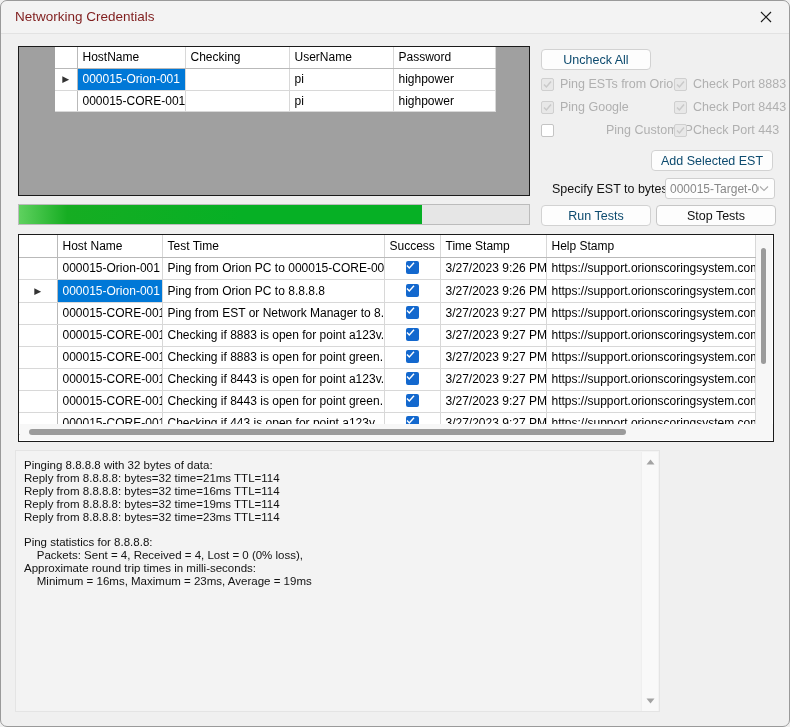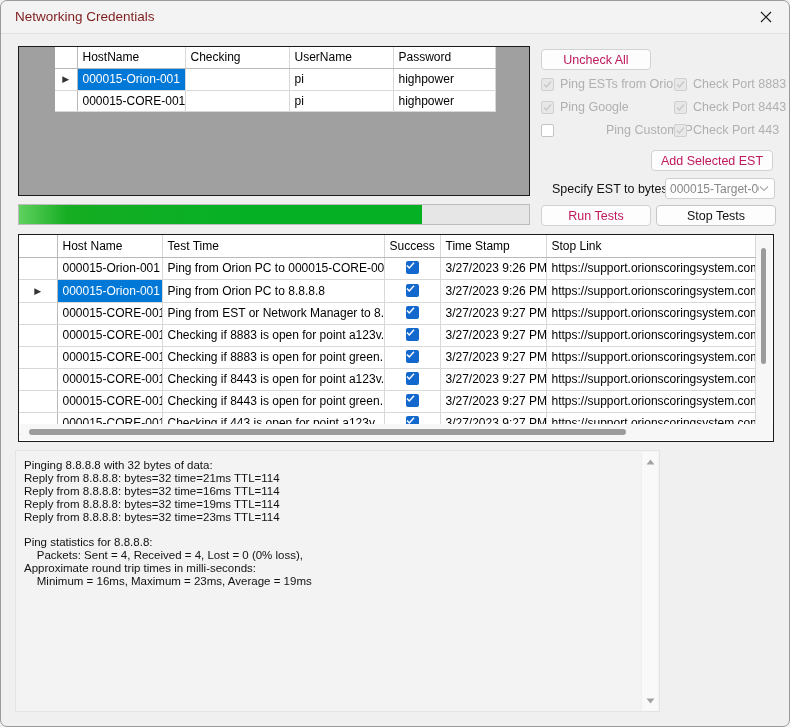--- a/index.html
+++ b/index.html
@@ -78,21 +78,21 @@
     background: #0078d7; color: #ffffff;
   }
 
   
   .btn {
     position: absolute;
     background: #fdfdfd;
     border: 1px solid #d2d2d2;
     border-radius: 4px;
     font-size: 12.5px;
-    color: #be185d;
+    color: #0c4a6e;
     display: flex; align-items: center; justify-content: center;
     white-space: nowrap;
   }
   .btn.enabled { color: #111; border-color: #c6c6c6; }
 
   #uncheck-all { left: 540px; top: 48px; width: 110px; height: 21px; }
   #add-selected-est { left: 650px; top: 149px; width: 122px; height: 21px; }
   #run-tests { left: 540px; top: 204px; width: 110px; height: 21px; }
   #stop-tests { left: 655px; top: 204px; width: 120px; height: 21px; }
 
@@ -337,21 +337,21 @@
 
   <div id="results-grid">
     <table id="results-table">
       <thead>
         <tr>
           <th class="rowsel"></th>
           <th class="c-host">Host Name</th>
           <th class="c-test">Test Time</th>
           <th class="c-succ" style="padding-left:5px;text-align:left">Success</th>
           <th class="c-time">Time Stamp</th>
-          <th class="c-link">Stop Link</th>
+          <th class="c-link">Help Stamp</th>
         </tr>
       </thead>
       <tbody>
           <tr>
             <td class="rowsel"><span class="arrow"></span></td>
             <td class="c-host">000015-Orion-001</td>
             <td class="c-test">Ping from Orion PC to 000015-CORE-001</td>
             <td class="c-succ"><span class="succ-box"><svg width="9" height="9" viewBox="0 0 9 9">
                   <path d="M1 4.6 L3.3 7 L8 1.7" stroke="#ffffff" stroke-width="1.4" fill="none"></path>
                 </svg></span></td>

